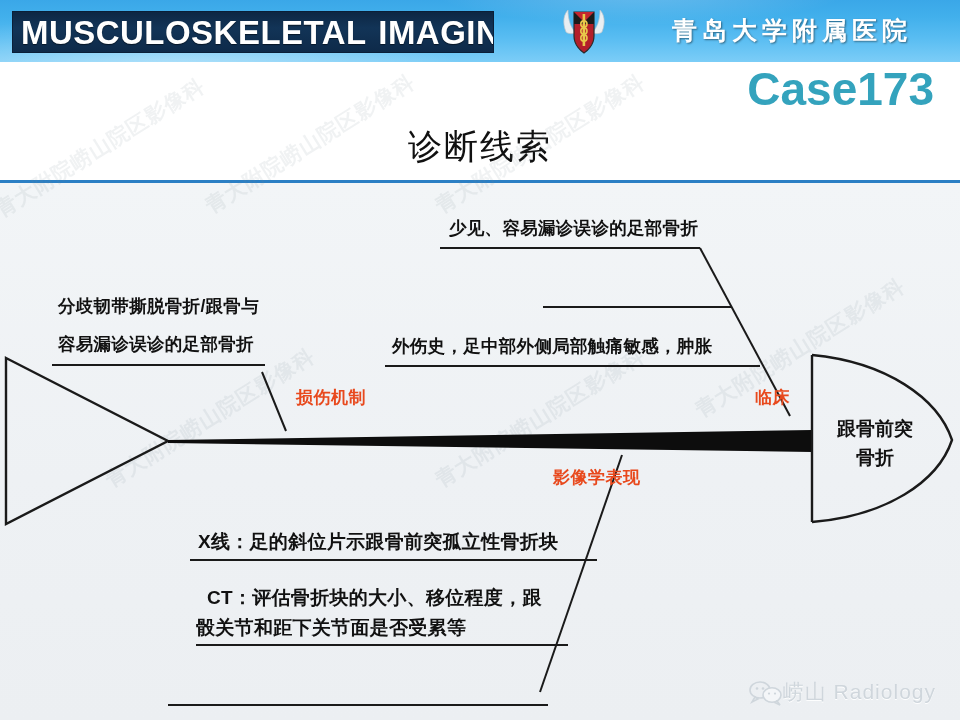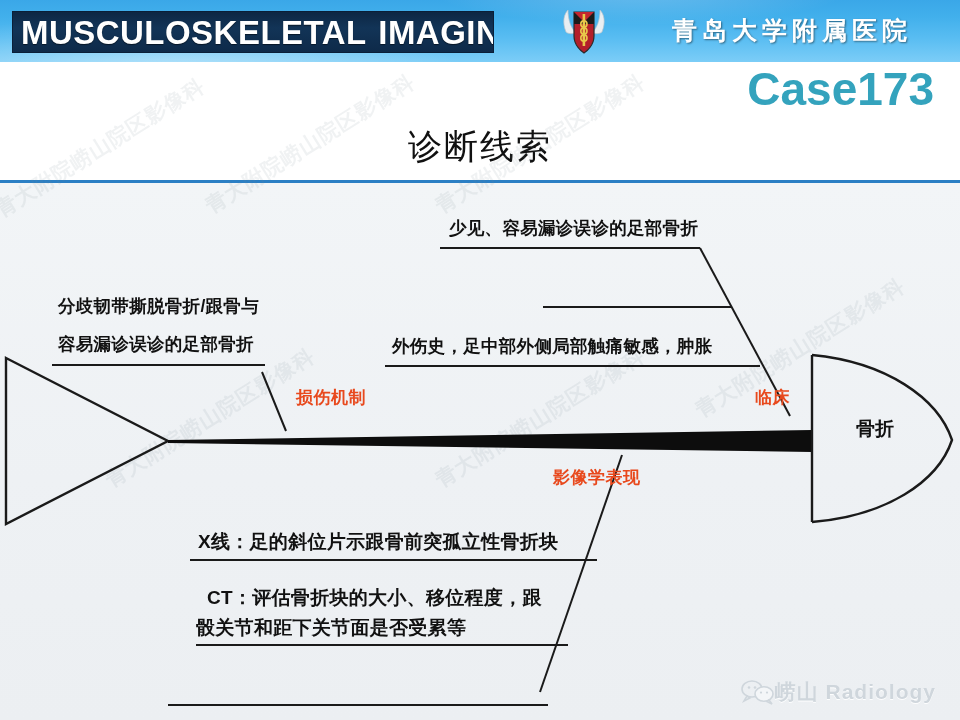--- a/index.html
+++ b/index.html
@@ -114,23 +114,23 @@
   }
   .headtext {
     position:absolute; text-align:center;
     font-size: 19px; font-weight: 700; color:#111; line-height: 1.5;
     white-space: nowrap;
   }
 
   
   .wechat {
     position:absolute; right: 24px; bottom: 14px;
-    display:flex; align-items:center; 
+    display:flex; align-items:flex-end; 
     color: #cfd6dc;
-    font-size: 21px; font-weight: 700;
+    font-size: 21px; font-weight: 400;
     letter-spacing: 1px;
     text-shadow: 0 1px 0 rgba(255,255,255,.9);
   }
 </style>
 </head>
 <body>
 
 <div id="slide">
 
   <div class="banner">
@@ -185,20 +185,21 @@
     <path d="M543 307 L731 307" fill="none" stroke="#1a1a1a" stroke-width="2.2"></path>
     <path d="M385 366 L760 366" fill="none" stroke="#1a1a1a" stroke-width="2.2"></path>
 
     <path d="M622 455 L540 692" fill="none" stroke="#1a1a1a" stroke-width="2"></path>
     <path d="M190 560 L597 560" fill="none" stroke="#1a1a1a" stroke-width="2.2"></path>
     <path d="M196 645 L568 645" fill="none" stroke="#1a1a1a" stroke-width="2.2"></path>
     <path d="M168 705 L548 705" fill="none" stroke="#1a1a1a" stroke-width="2.2"></path>
   </svg>
 
   <div class="headtext" style="left:820px; top:415px; width:110px;">
+    <div>跟骨前突</div>
     <div>骨折</div>
   </div>
 
   <div class="redlbl" style="left:296px; top:386px;">损伤机制</div>
   <div class="redlbl" style="left:755px; top:386px;">临床</div>
   <div class="redlbl" style="left:553px; top:466px;">影像学表现</div>
 
   <div class="lbl" style="left:58px;  top:294px;">分歧韧带撕脱骨折/跟骨与</div>
   <div class="lbl" style="left:58px;  top:332px;">容易漏诊误诊的足部骨折</div>
 

